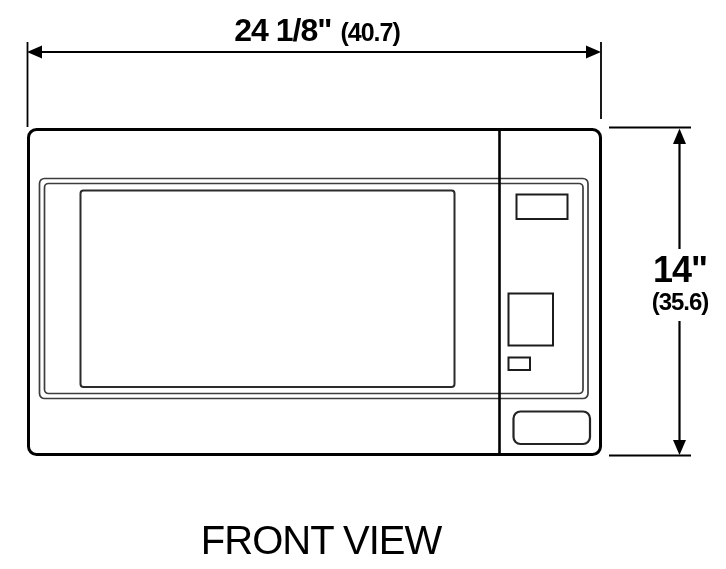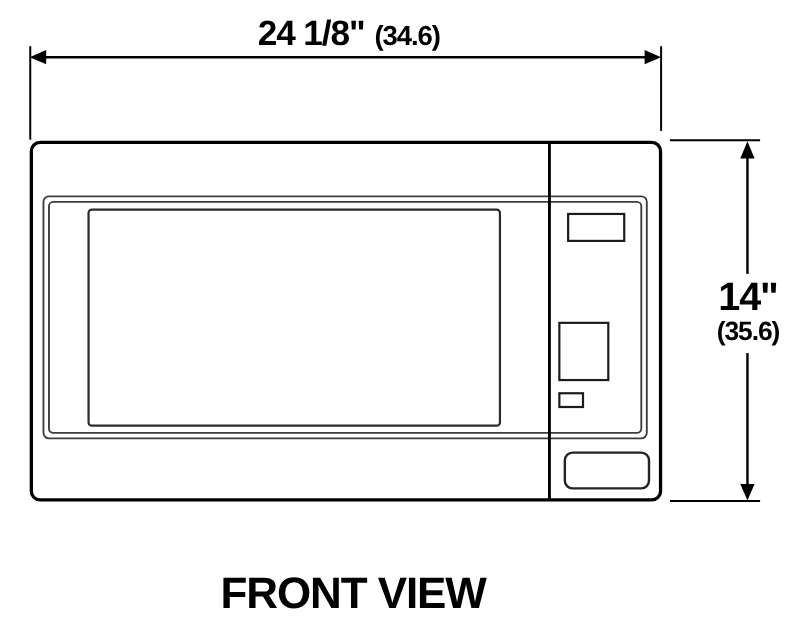--- a/index.html
+++ b/index.html
@@ -60,21 +60,21 @@
     font-size: 24px;
     letter-spacing: -1px;
   }
   .view-title {
     position: absolute;
     left: 34px;
     width: 574px;
     top: 518px;
     text-align: center;
     font-size: 40px;
-    font-weight: bold;
+    font-weight: normal;
     letter-spacing: -1px;
     color: #000;
   }
 </style>
 </head>
 <body>
 
 <div class="canvas">
 
   <svg class="drawing-svg" width="726" height="569" viewBox="0 0 726 569">
@@ -102,21 +102,21 @@
     <line x1="609" y1="127.5" x2="691" y2="127.5" stroke="#000000" stroke-width="1.8"></line>
     <line x1="609" y1="455.5" x2="691" y2="455.5" stroke="#000000" stroke-width="1.8"></line>
     <line x1="679.5" y1="140" x2="679.5" y2="249" stroke="#000000" stroke-width="2.2"></line>
     <line x1="679.5" y1="321" x2="679.5" y2="444" stroke="#000000" stroke-width="2.2"></line>
     <polygon points="679.5,128.5 673,144 686,144" fill="#000000"></polygon>
     <polygon points="679.5,455 673,440 686,440" fill="#000000"></polygon>
   </svg>
 
   <div class="dim-label width-label">
     <span class="imperial">24 1/8"</span>
-    <span class="metric">(34.6)</span>
+    <span class="metric">(40.7)</span>
   </div>
 
   <div class="dim-label height-label">
     <span class="imperial">14"</span>
     <span class="metric">(35.6)</span>
   </div>
 
   <div class="view-title">FRONT VIEW</div>
 
 </div>

